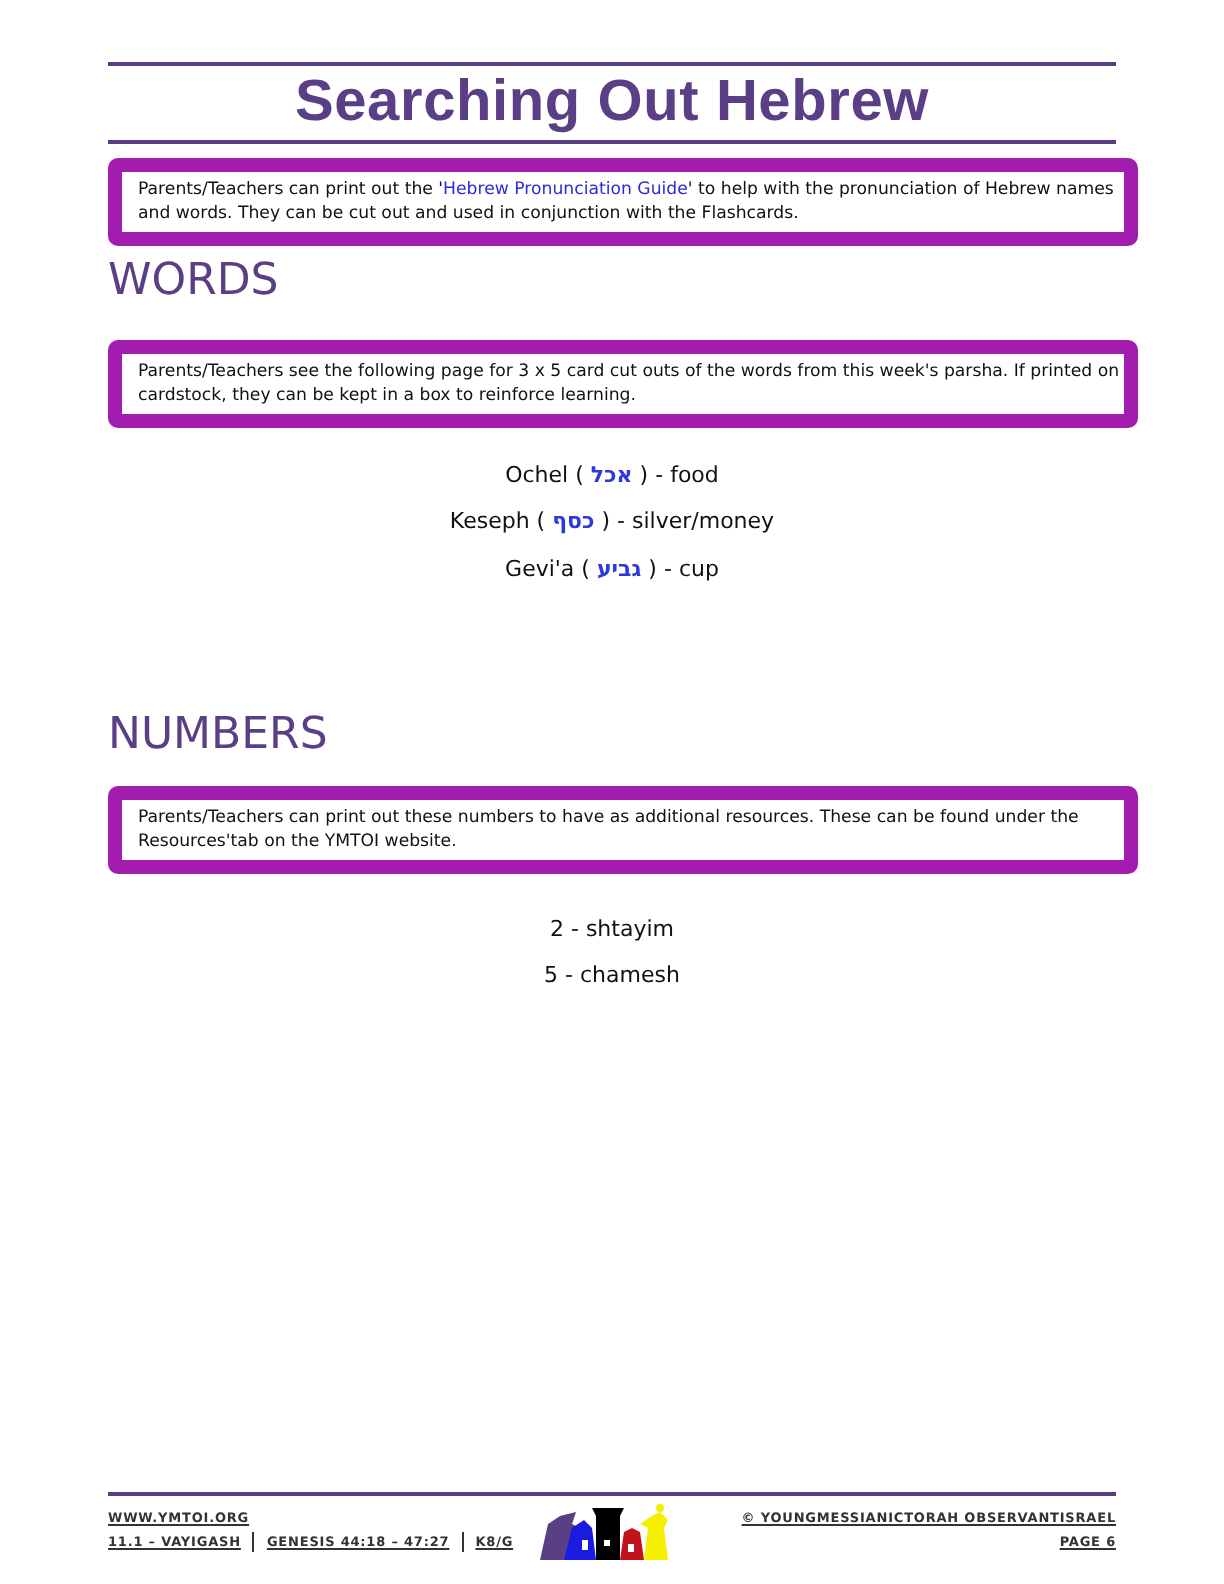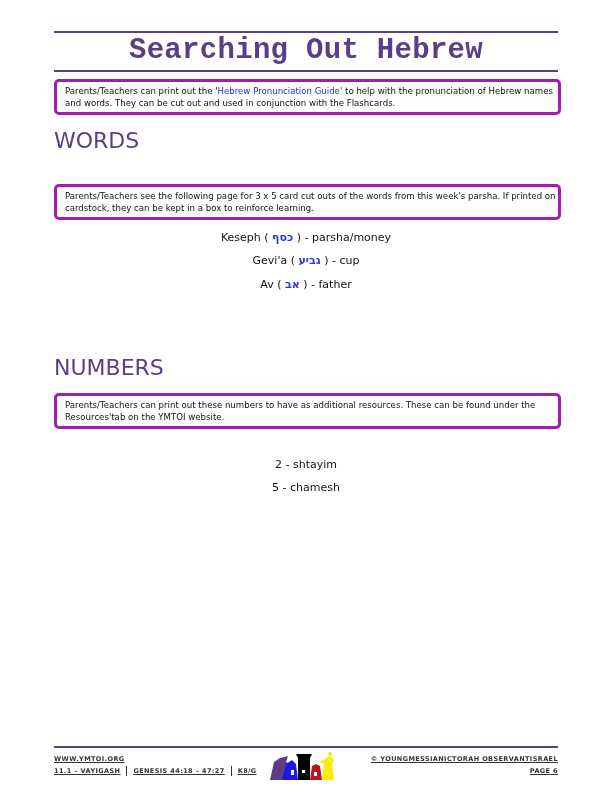--- a/index.html
+++ b/index.html
@@ -1,20 +1,20 @@
 <!DOCTYPE html>
 <html><head>
 <meta charset="utf-8">
 <style>
   html, body { margin:0; padding:0; background:#ffffff; }
   body { width:612px; height:792px; position:relative; overflow:hidden; font-family:"DejaVu Sans", sans-serif; color:#111; }
   .rule { position:absolute; left:54px; width:504px; height:2px; background:#5a3f86; }
-  .title { position:absolute; left:54px; width:504px; top:32px; text-align:center; font-family:Liberation Mono, monospace; font-weight:bold; font-size:29px; color:#5a3f86; letter-spacing:0.3px; line-height:38px; }
+  .title { position:absolute; left:54px; width:504px; top:32px; text-align:center; font-family:Liberation Sans, sans-serif; font-weight:bold; font-size:29px; color:#5a3f86; letter-spacing:0.3px; line-height:38px; }
   .heading { position:absolute; left:54px; font-family:"DejaVu Sans", sans-serif; font-weight:normal; font-size:22px; color:#5a3f86; line-height:28px; }
-  .note { position:absolute; left:54px; width:493px; border:3px solid #a21caf; border-radius:5px; padding:3px 0 3px 8px; font-size:8.6px; line-height:12px; color:#111; }
+  .note { position:absolute; left:54px; width:493px; border:7px solid #a21caf; border-radius:5px; padding:3px 0 3px 8px; font-size:8.6px; line-height:12px; color:#111; }
   .link { color:#2b2bd6; }
   .centered-list { position:absolute; left:0; width:612px; text-align:center; font-size:11px; }
   .centered-list .item { height:23.3px; line-height:23px; }
   .hebrew { color:#2b3ad9; font-weight:bold; }
   .footer-rule { position:absolute; left:54px; width:504px; top:746px; height:2px; background:#5a3f86; }
   .footer-text { position:absolute; font-size:6.5px; color:#333; letter-spacing:0.4px; font-weight:bold;text-decoration:underline; }
   .sep { display:inline-block; width:1px; height:10px; background:#333; vertical-align:middle; margin:0 6px; }
   .logo { position:absolute; left:268px; top:750px; width:80px; height:32px; }
 </style>
 </head>
@@ -22,31 +22,31 @@
 
 <div class="rule" style="top:31px;"></div>
 <div class="title">Searching Out Hebrew</div>
 <div class="rule" style="top:70px;"></div>
 
 <div class="note" style="top:79px;">
   <span>Parents/Teachers can print out the '</span><span class="link">Hebrew Pronunciation Guide</span><span>' to help with the pronunciation of Hebrew names and words. They can be cut out and used in conjunction with the Flashcards.</span>
 </div>
 
 <div class="heading" style="top:127px;">WORDS</div>
-<div class="note" style="top:184px;">Parents/Teachers see the following page for 3 x 5 card cut outs of the words from this week's parsha. If printed on cardstock, they can be kept in a box to reinforce learning.</div>
+<div class="note" style="top:170px;">Parents/Teachers see the following page for 3 x 5 card cut outs of the words from this week's parsha. If printed on cardstock, they can be kept in a box to reinforce learning.</div>
 
 <div class="centered-list" style="top:226px;">
   <div class="item">
-    <span>Keseph</span><span> ( </span><span class="hebrew">כסף</span><span> ) - </span><span>parsha/money</span>
+    <span>Ochel</span><span> ( </span><span class="hebrew">אכל</span><span> ) - </span><span>food</span>
+  </div>
+  <div class="item">
+    <span>Keseph</span><span> ( </span><span class="hebrew">כסף</span><span> ) - </span><span>silver/money</span>
   </div>
   <div class="item">
     <span>Gevi'a</span><span> ( </span><span class="hebrew">גביע</span><span> ) - </span><span>cup</span>
-  </div>
-  <div class="item">
-    <span>Av</span><span> ( </span><span class="hebrew">אב</span><span> ) - </span><span>father</span>
   </div>
 </div>
 
 <div class="heading" style="top:354px;">NUMBERS</div>
 <div class="note" style="top:393px;">Parents/Teachers can print out these numbers to have as additional resources. These can be found under the Resources'tab on the YMTOI website.</div>
 
 <div class="centered-list" style="top:453px;">
   <div class="item">
     <span>2</span><span> - </span><span>shtayim</span>
   </div>

